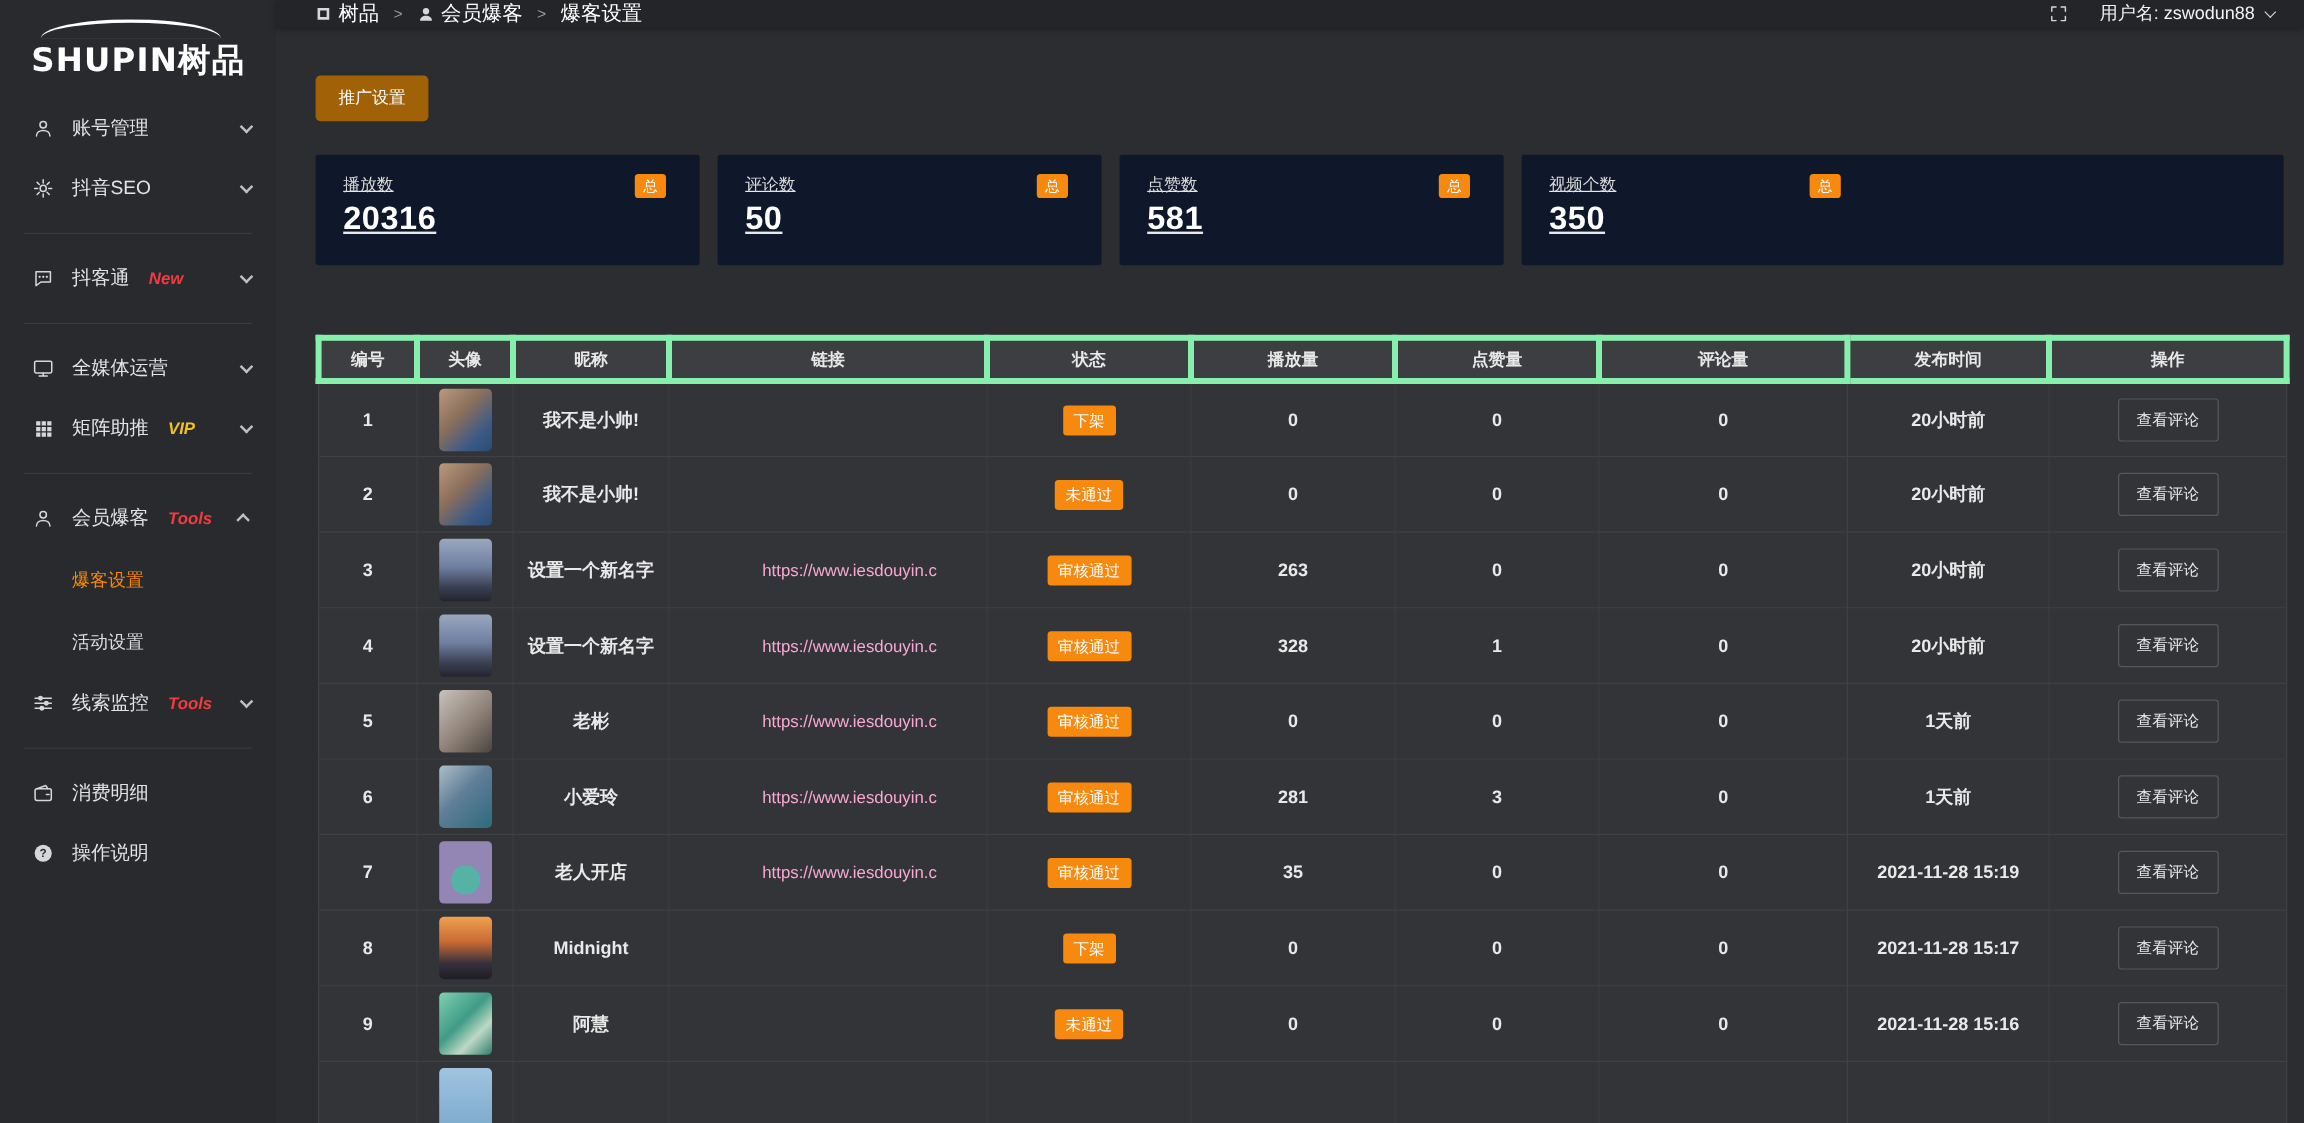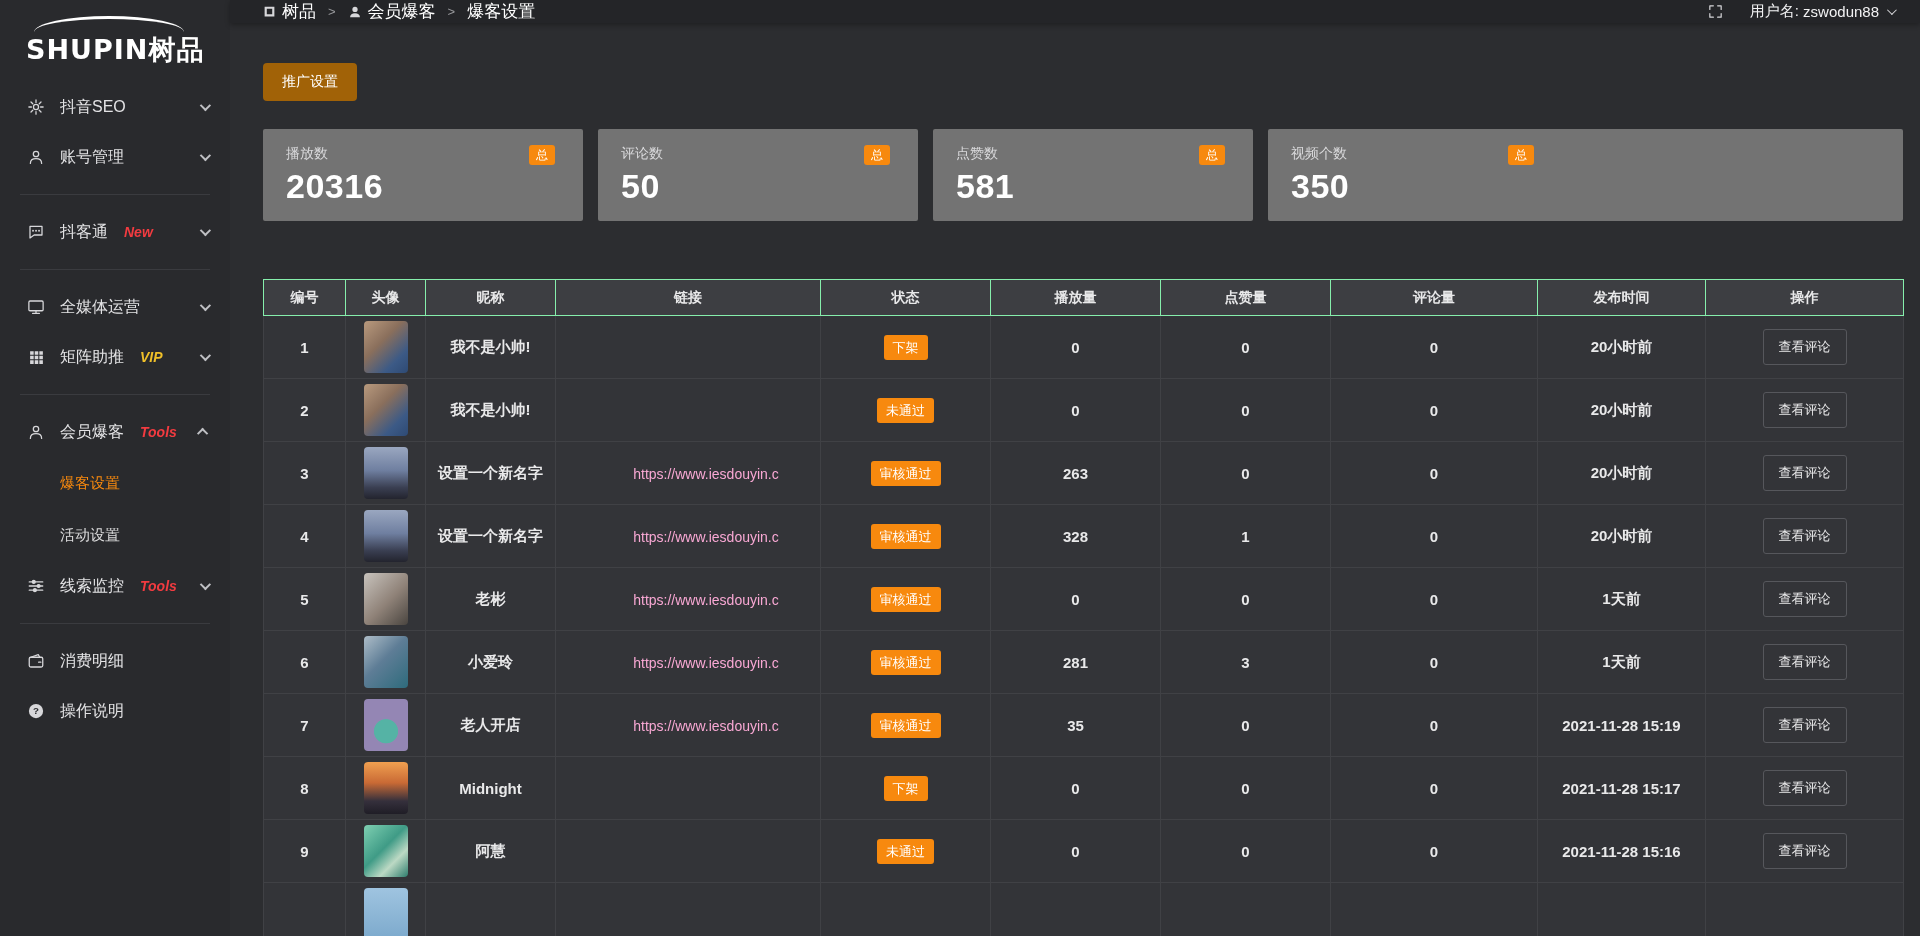--- a/index.html
+++ b/index.html
@@ -46,32 +46,32 @@
   .user-caret { width:7px; height:7px; border-right:1.5px solid #d5d5d8; border-bottom:1.5px solid #d5d5d8;
     transform:rotate(45deg) translateY(-2px); margin-left:8px; }
 
   .content { padding:0 0 0 33px; }
 
   .promo-btn { margin-top:40px; background:#a16207; color:#fff; border:none; border-radius:4px;
     font-size:14px; padding:10px 19px; cursor:pointer; font-family:inherit; }
 
   
   .stats { display:flex; margin-top:28px; width:1640px; }
-  .stat-card { background:#737373; border-radius:2px; height:92px; padding:16px 0 0 23px;
-    position:relative; margin-right:15px; width:320px; flex:0 0 320px; }
+  .stat-card { background:#0f172a; border-radius:2px; height:92px; padding:16px 0 0 23px;
+    position:relative; margin-right:15px; width:320px; flex:0 0 320px;text-decoration:underline; }
   .stat-card:last-child { margin-right:0; width:635px; flex:1; }
   .stat-label { font-size:14px; color:#d9d9db; }
-  .stat-value { font-size:34px; font-weight:bold; color:#fff; margin-top:4px; letter-spacing:.5px; }
+  .stat-value { font-size:27px; font-weight:bold; color:#fff; margin-top:4px; letter-spacing:.5px; }
   .stat-badge { position:absolute; top:16px; right:28px; background:#f7890e; color:#fff;
     font-size:12px; padding:4px 7px; border-radius:3px; line-height:1; }
   .stat-card:last-child .stat-badge { right:auto; left:240px; }
 
   
   table.grid { margin-top:58px; width:1640px; border-collapse:collapse; table-layout:fixed; }
-  .grid th { background:#3d3e42; border:1px solid #86efac; height:36px; font-size:14px;
+  .grid th { background:#3d3e42; border:5px solid #86efac; height:36px; font-size:14px;
     font-weight:600; color:#e8e8e9; }
   .grid td { background:#333438; border:1px solid #404145; height:63px; text-align:center;
     font-size:15px; font-weight:600; color:#e9e9ea; overflow:hidden; white-space:nowrap; }
   .avatar { display:inline-block; width:44px; height:52px; border-radius:4px; vertical-align:middle; }
   .link { color:#f9a8d4; font-size:14px; font-weight:normal; text-decoration:none; cursor:pointer;margin-left:36px; }
   .badge { display:inline-block; background:#f7890e; color:#fff; font-size:13px; font-weight:normal;
     padding:6px 9px; border-radius:3px; line-height:1; }
   .badge:empty { display:none; }
   .view-btn { background:transparent; border:1px solid #56575c; color:#e8e8e9; font-size:13px;
     padding:8px 15px; border-radius:3px; cursor:pointer; font-family:inherit; }
@@ -87,36 +87,36 @@
     <div class="logo">
       <div class="arc"></div>
       <span class="logo-text"><span>SHUPIN</span><span>树品</span></span>
     </div>
 
 
 
     <div class="side-item">
       <span class="sicon">
           <svg class="ic" width="18" height="18" viewBox="0 0 24 24">
+            <circle cx="12" cy="8" r="3.6"></circle>
+            <path d="M4.5 20.5c0-4 3.4-6.2 7.5-6.2s7.5 2.2 7.5 6.2"></path>
+          </svg>
+        </span>
+      <span>账号管理</span>
+      <span class="chev down"></span>
+    </div>
+
+    <div class="side-item">
+      <span class="sicon">
+          <svg class="ic" width="18" height="18" viewBox="0 0 24 24">
             <circle cx="12" cy="12" r="3.4"></circle>
             <path d="M12 2.5v3.4M12 18.1v3.4M2.5 12h3.4M18.1 12h3.4M5.3 5.3l2.4 2.4M16.3 16.3l2.4 2.4M18.7 5.3l-2.4 2.4M7.7 16.3l-2.4 2.4"></path>
           </svg>
         </span>
       <span>抖音SEO</span>
-      <span class="chev down"></span>
-    </div>
-
-    <div class="side-item">
-      <span class="sicon">
-          <svg class="ic" width="18" height="18" viewBox="0 0 24 24">
-            <circle cx="12" cy="8" r="3.6"></circle>
-            <path d="M4.5 20.5c0-4 3.4-6.2 7.5-6.2s7.5 2.2 7.5 6.2"></path>
-          </svg>
-        </span>
-      <span>账号管理</span>
       <span class="chev down"></span>
     </div>
 
 
     <div class="sdivider"></div>
 
 
     <div class="side-item">
       <span class="sicon">
           <svg class="ic" width="18" height="18" viewBox="0 0 24 24">

